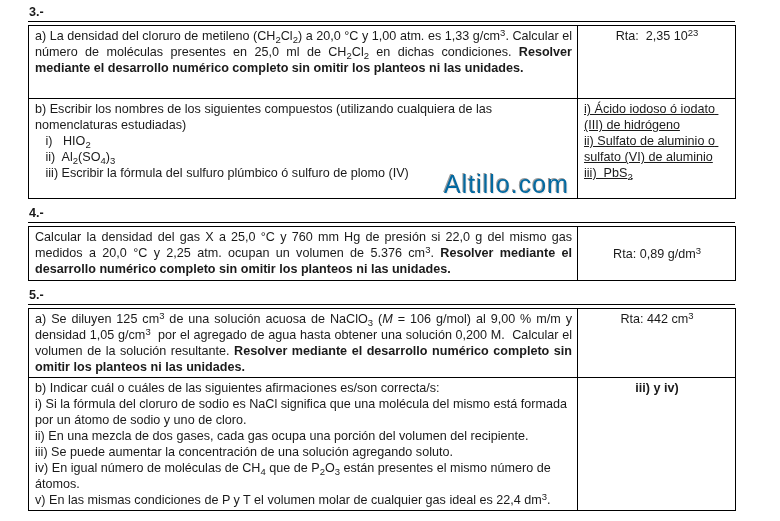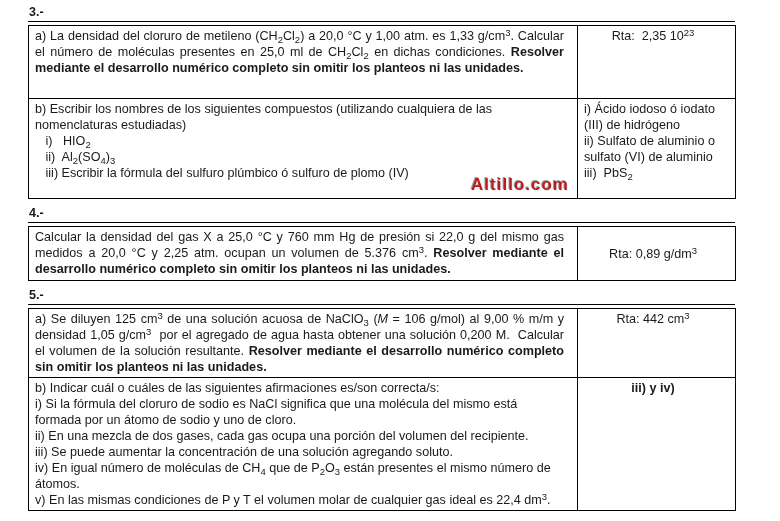--- a/index.html
+++ b/index.html
@@ -15,39 +15,39 @@
     font-weight:bold;font-size:12.6px;line-height:13px;
     border-bottom:1px solid #000;padding:0 0 2px 1px;margin-bottom:3px;
     width:707px;box-sizing:border-box;
   }
   table.qtable{
     border-collapse:collapse;table-layout:fixed;width:707px;
   }
   table.qtable td{
     border:1px solid #000;vertical-align:top;box-sizing:border-box;
     line-height:16px;white-space:pre-wrap;
-    padding:2px 13px 2px 6px;
+    padding:2px 5px 2px 6px;
   }
   td.qcol{width:549px;}
   td.acol{width:158px;}
   .just{text-align:justify;}
   .ans-c{text-align:center;margin-top:28px;}
   .pt13{padding-top:13px;}
   .pt9{padding-top:9px;}
   .pt18{padding-top:18px;}
   .vmid{vertical-align:middle !important;}
   .rel{position:relative;}
   .b{font-weight:bold;}
   .i{font-style:italic;}
   .rsub{vertical-align:-3px;font-size:9.5px;line-height:0;}
   .rsup{vertical-align:4px;font-size:9.5px;line-height:0;}
   .watermark{
     position:absolute;right:8px;bottom:1px;
-    font-size:17px;font-weight:bold;letter-spacing:1px;line-height:25px;
-    color:#b91c1c;text-shadow:1px 1px 0 #efefef, -1px -1px 0 #9d9d9d;
+    font-size:25px;font-weight:normal;letter-spacing:1px;line-height:25px;
+    color:#0369a1;text-shadow:1px 1px 0 #efefef, -1px -1px 0 #9d9d9d;
     white-space:nowrap;pointer-events:none;
   }
 </style>
 </head>
 <body>
 
 <div class="doc">
 
   <div class="section">
     <div class="sec-label">3.-</div>
@@ -56,21 +56,21 @@
           <tr>
         <td class="qcol just" style="height:73px;"><span>a) La densidad del cloruro de metileno (CH</span><span class="rsub">2</span><span>Cl</span><span class="rsub">2</span><span>) a 20,0 °C y 1,00 atm. es 1,33 g/cm</span><span class="rsup">3</span><span>. Calcular el número de moléculas presentes en 25,0 ml de CH</span><span class="rsub">2</span><span>Cl</span><span class="rsub">2</span><span> en dichas condiciones. </span><span class="b">Resolver mediante el desarrollo numérico completo sin omitir los planteos ni las unidades.</span></td>
         <td class="acol ans-c pt13" style="height:73px;"><span>Rta:  2,35 10</span><span class="rsup">23</span></td>
       </tr>
       <tr>
         <td class="qcol rel" style="height:100px;margin-left:28px;"><span><span>b) Escribir los nombres de los siguientes compuestos (utilizando cualquiera de las
 nomenclaturas estudiadas)
    i)   HIO</span><span class="rsub">2</span><span>
    ii)  Al</span><span class="rsub">2</span><span>(SO</span><span class="rsub">4</span><span>)</span><span class="rsub">3</span><span>
    iii) Escribir la fórmula del sulfuro plúmbico ó sulfuro de plomo (IV)</span></span><span class="watermark">Altillo.com</span></td>
-        <td class="acol" style="height:100px;"><span>i) Ácido iodoso ó iodato (III) de hidrógeno
+        <td class="acol" style="height:100px;text-decoration:underline;"><span>i) Ácido iodoso ó iodato (III) de hidrógeno
 ii) Sulfato de aluminio o sulfato (VI) de aluminio
 iii)  PbS</span><span class="rsub">2</span></td>
       </tr>
     </tbody>
       </table>
   </div>
 
   <div class="section">
     <div class="sec-label">4.-</div>
     <table class="qtable">

